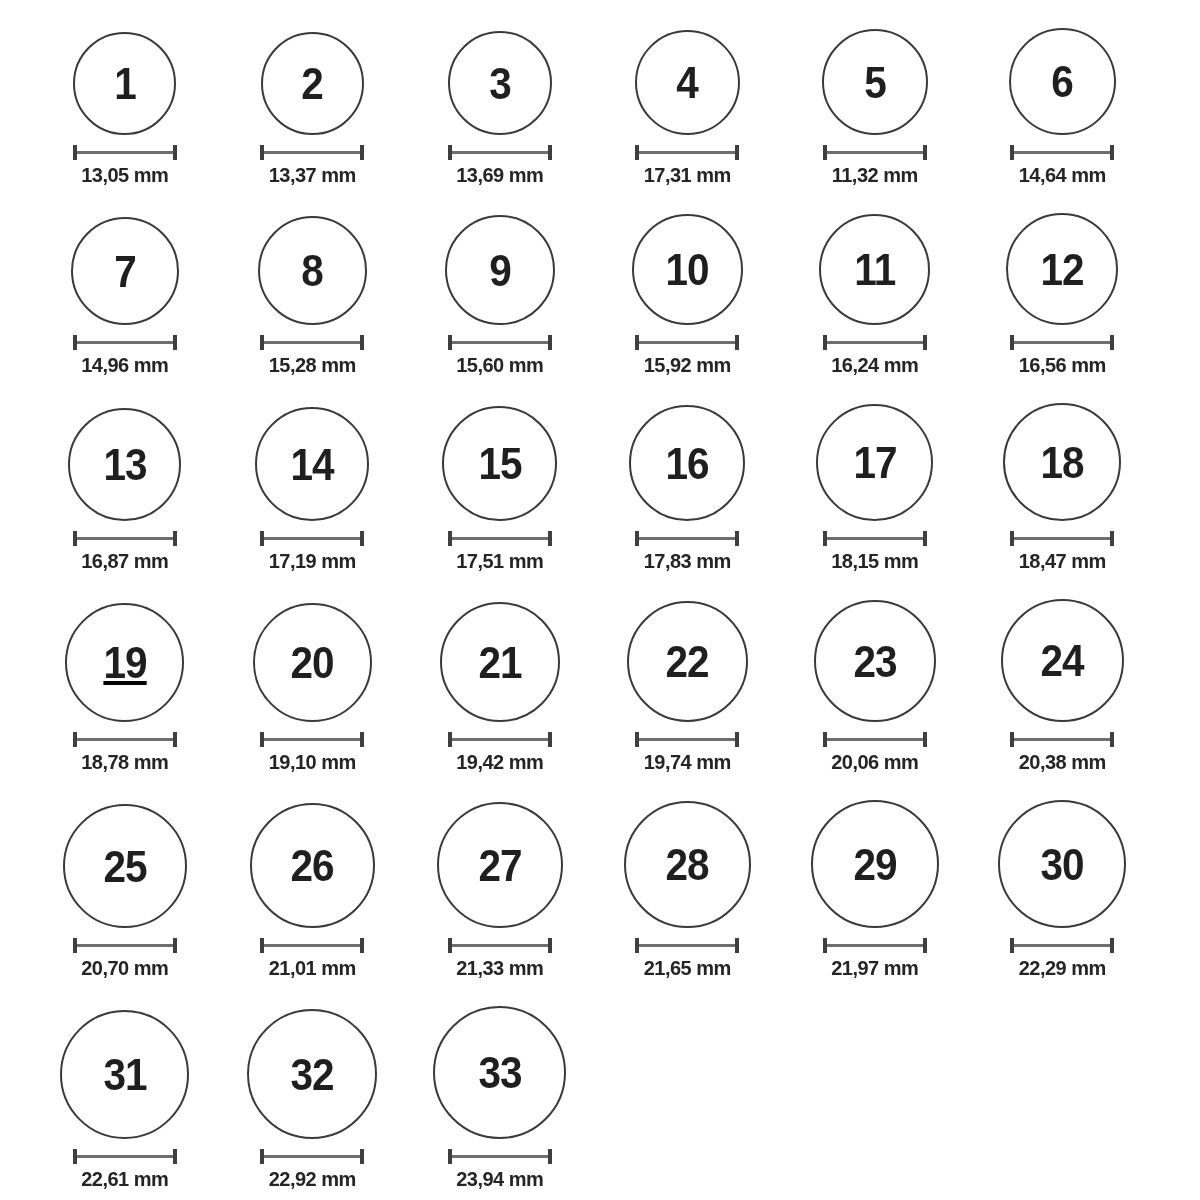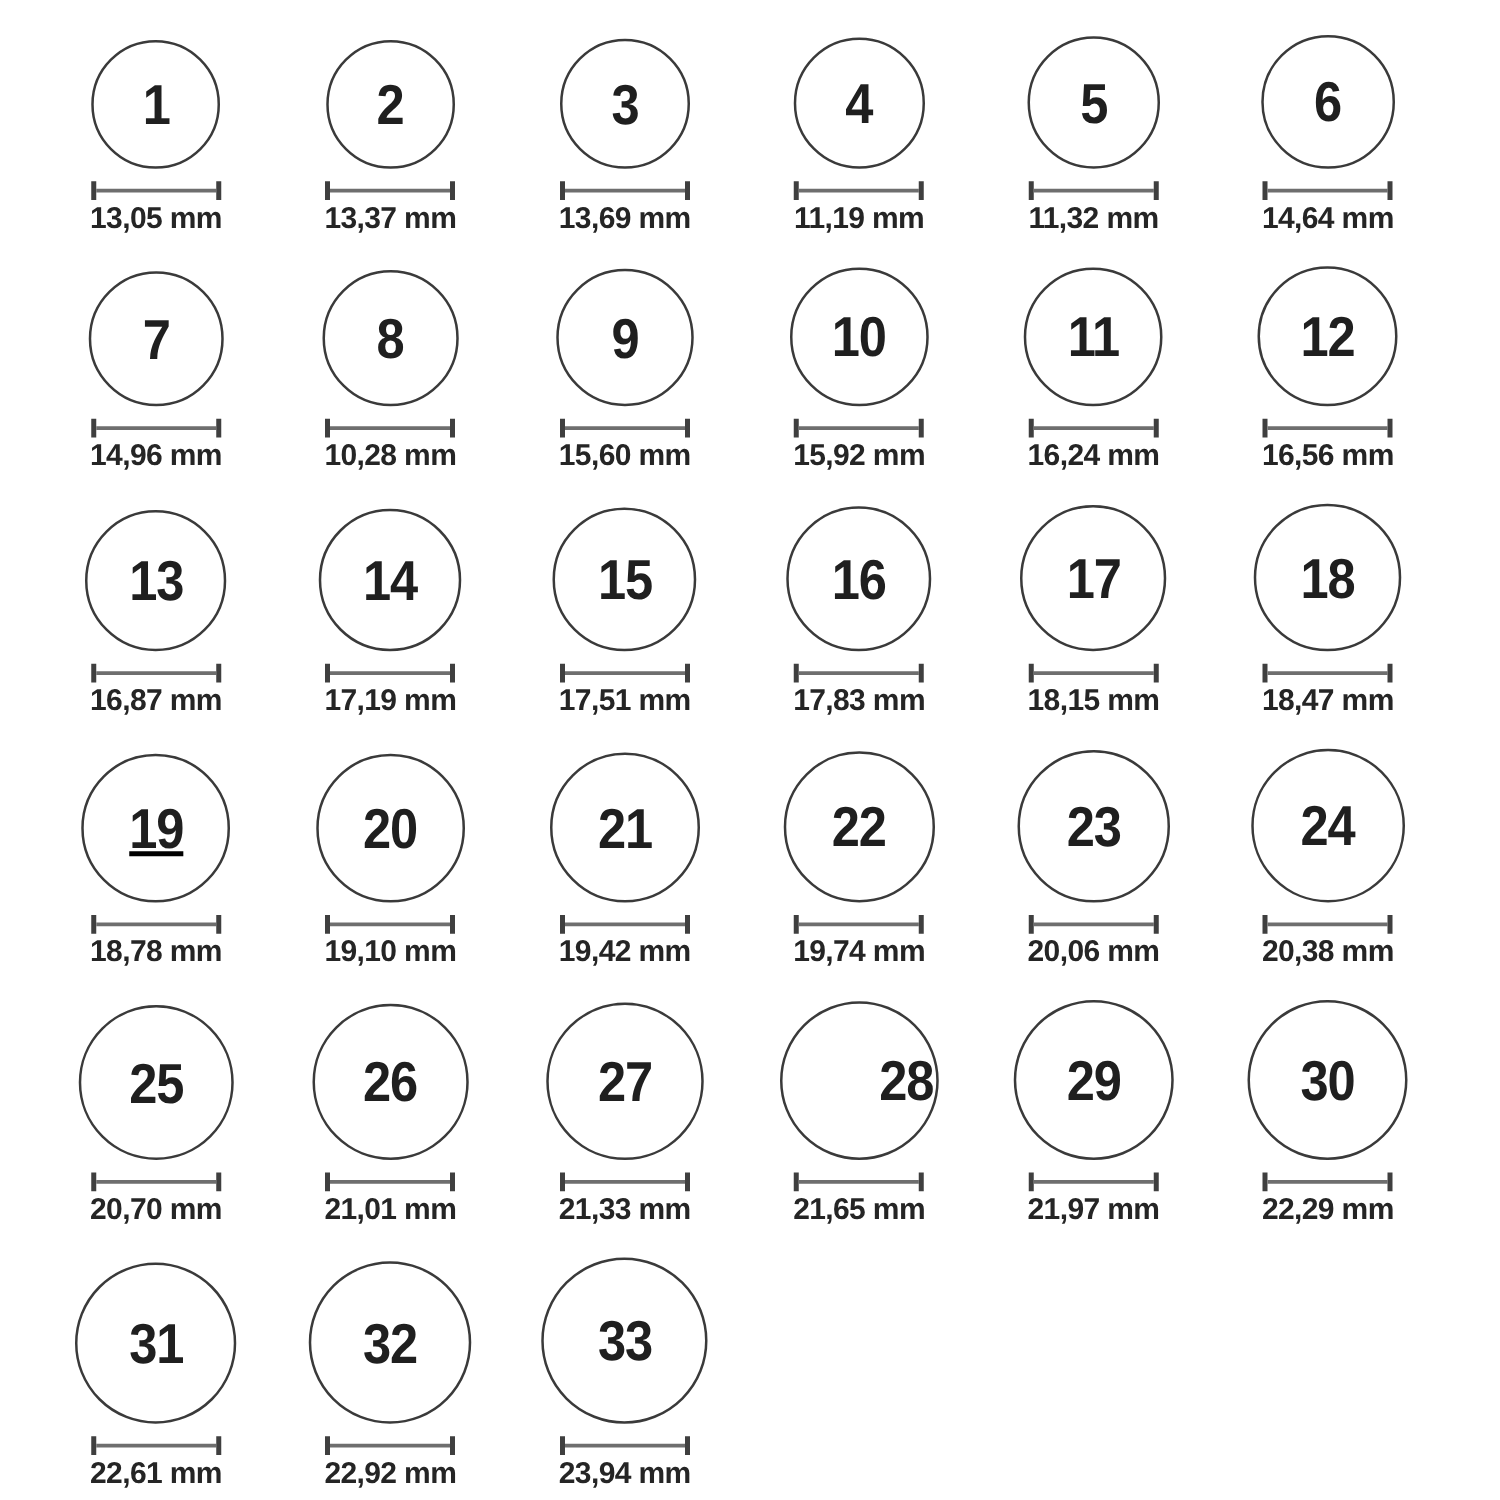--- a/index.html
+++ b/index.html
@@ -57,21 +57,21 @@
     height: 15px;
     background: #3f3f3f;
   }
   .bar {
     flex: 1;
     height: 3px;
     background: #6e6e6e;
   }
   .label {
     margin-top: 2px;
-    font-size: 24px;
+    font-size: 20px;
     font-weight: 700;
     color: #252525;
     letter-spacing: -0.5px;
     line-height: 26px;
     white-space: nowrap;
   }
 </style>
 </head>
 <body>
 
@@ -116,21 +116,21 @@
 
   <div class="cell">
     <div class="circle" style="width: 105px; height: 105px;">
       <span class="num">4</span>
     </div>
     <div class="measure">
       <span class="tick"></span>
       <span class="bar"></span>
       <span class="tick"></span>
     </div>
-    <div class="label">11,19 mm</div>
+    <div class="label">17,31 mm</div>
   </div>
 
   <div class="cell">
     <div class="circle" style="width: 106px; height: 106px;">
       <span class="num">5</span>
     </div>
     <div class="measure">
       <span class="tick"></span>
       <span class="bar"></span>
       <span class="tick"></span>
@@ -165,21 +165,21 @@
 
   <div class="cell">
     <div class="circle" style="width: 109px; height: 109px;">
       <span class="num">8</span>
     </div>
     <div class="measure">
       <span class="tick"></span>
       <span class="bar"></span>
       <span class="tick"></span>
     </div>
-    <div class="label">10,28 mm</div>
+    <div class="label">15,28 mm</div>
   </div>
 
   <div class="cell">
     <div class="circle" style="width: 110px; height: 110px;">
       <span class="num">9</span>
     </div>
     <div class="measure">
       <span class="tick"></span>
       <span class="bar"></span>
       <span class="tick"></span>
@@ -400,21 +400,21 @@
     </div>
     <div class="measure">
       <span class="tick"></span>
       <span class="bar"></span>
       <span class="tick"></span>
     </div>
     <div class="label">21,33 mm</div>
   </div>
 
   <div class="cell">
-    <div class="circle" style="width: 127px; height: 127px; justify-content: flex-end;">
+    <div class="circle" style="width: 127px; height: 127px;">
       <span class="num">28</span>
     </div>
     <div class="measure">
       <span class="tick"></span>
       <span class="bar"></span>
       <span class="tick"></span>
     </div>
     <div class="label">21,65 mm</div>
   </div>
 

